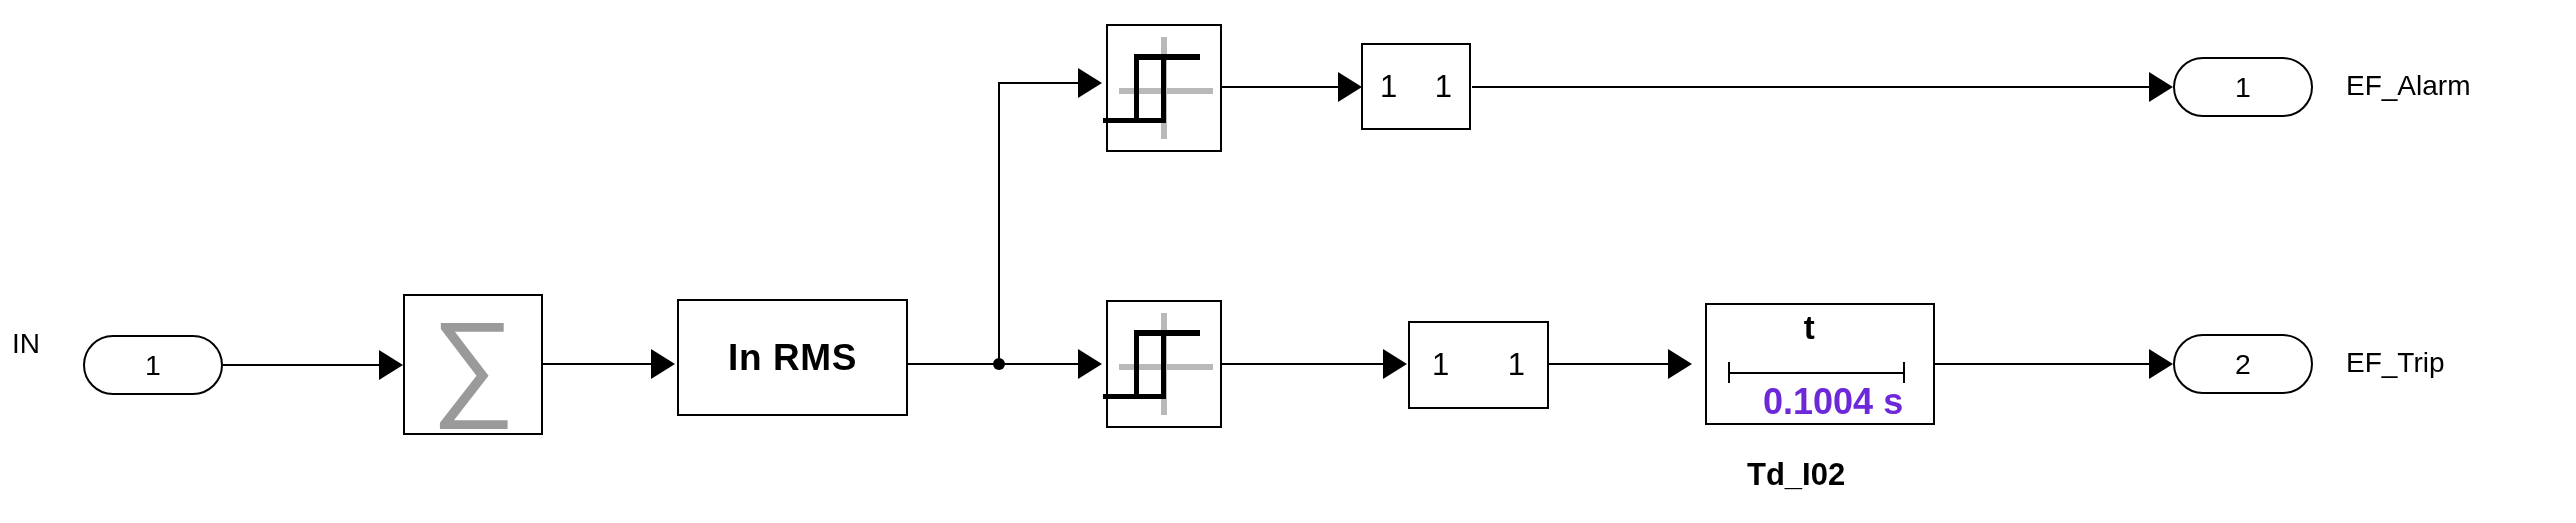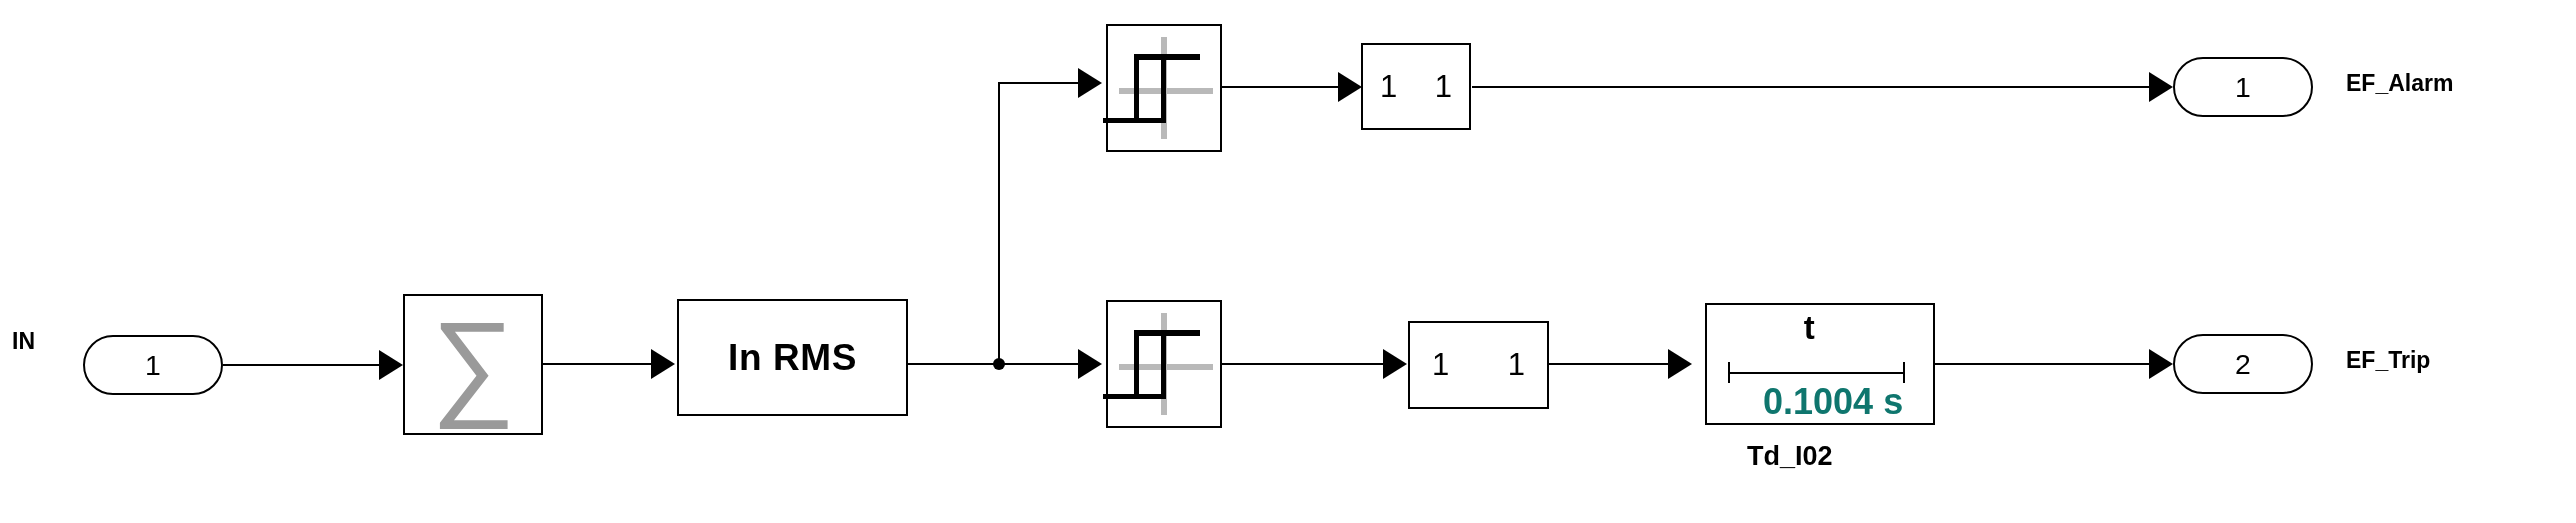--- a/index.html
+++ b/index.html
@@ -19,26 +19,27 @@
 
   
   .label {
     position: absolute;
     color: #000000;
     font-family: "Liberation Sans", sans-serif;
     white-space: nowrap;
     line-height: 1;
   }
   .label-port {
-    font-size: 23px;
+    font-size: 28px;
+    font-weight: 400;
+  }
+  .label-block-under {
+    font-size: 31px;
     font-weight: 700;
-  }
-  .label-block-under {
-    font-size: 27px;
-    font-weight: 700;
+    margin-top: 16px;
   }
 
   
   .wire-h {
     position: absolute;
     height: 0;
     border-top: 2.4px solid #000000;
   }
   .wire-v {
     position: absolute;
@@ -150,21 +151,21 @@
     border-left: 2.4px solid #000000;
   }
   .td-value {
     position: absolute;
     left: 14.2px;
     right: -12px;
     top: 76px;
     text-align: center;
     font-size: 36px;
     font-weight: 700;
-    color: #0f766e;
+    color: #6d28d9;
   }
 
   
   .relay-axis-h {
     position: absolute;
     left: 10%;
     right: 6%;
     top: 50%;
     border-top: 6px solid #b9b9b9;
   }

